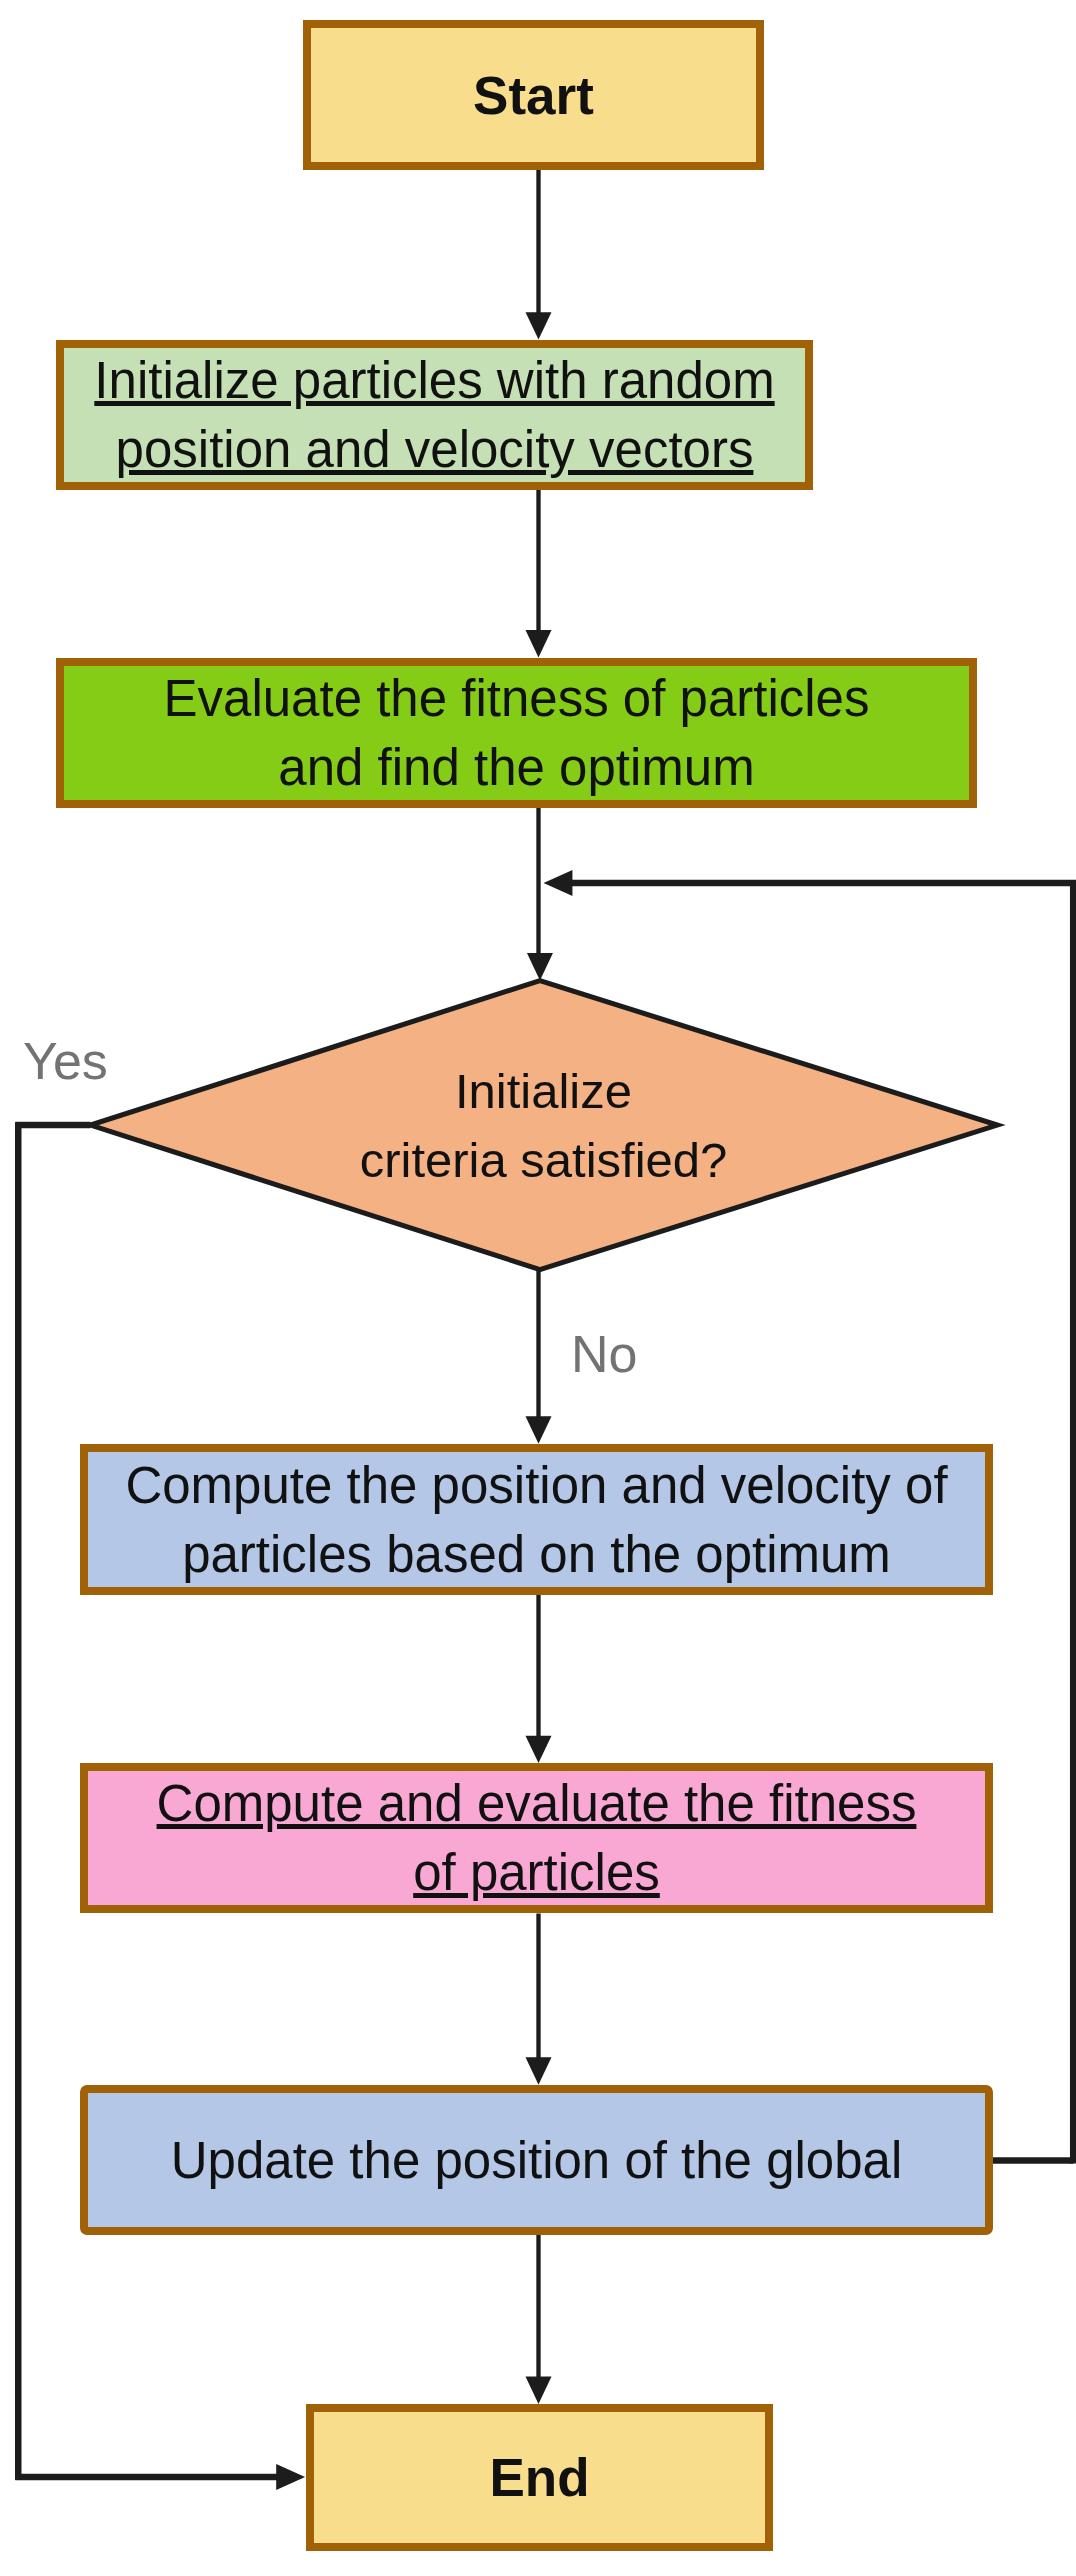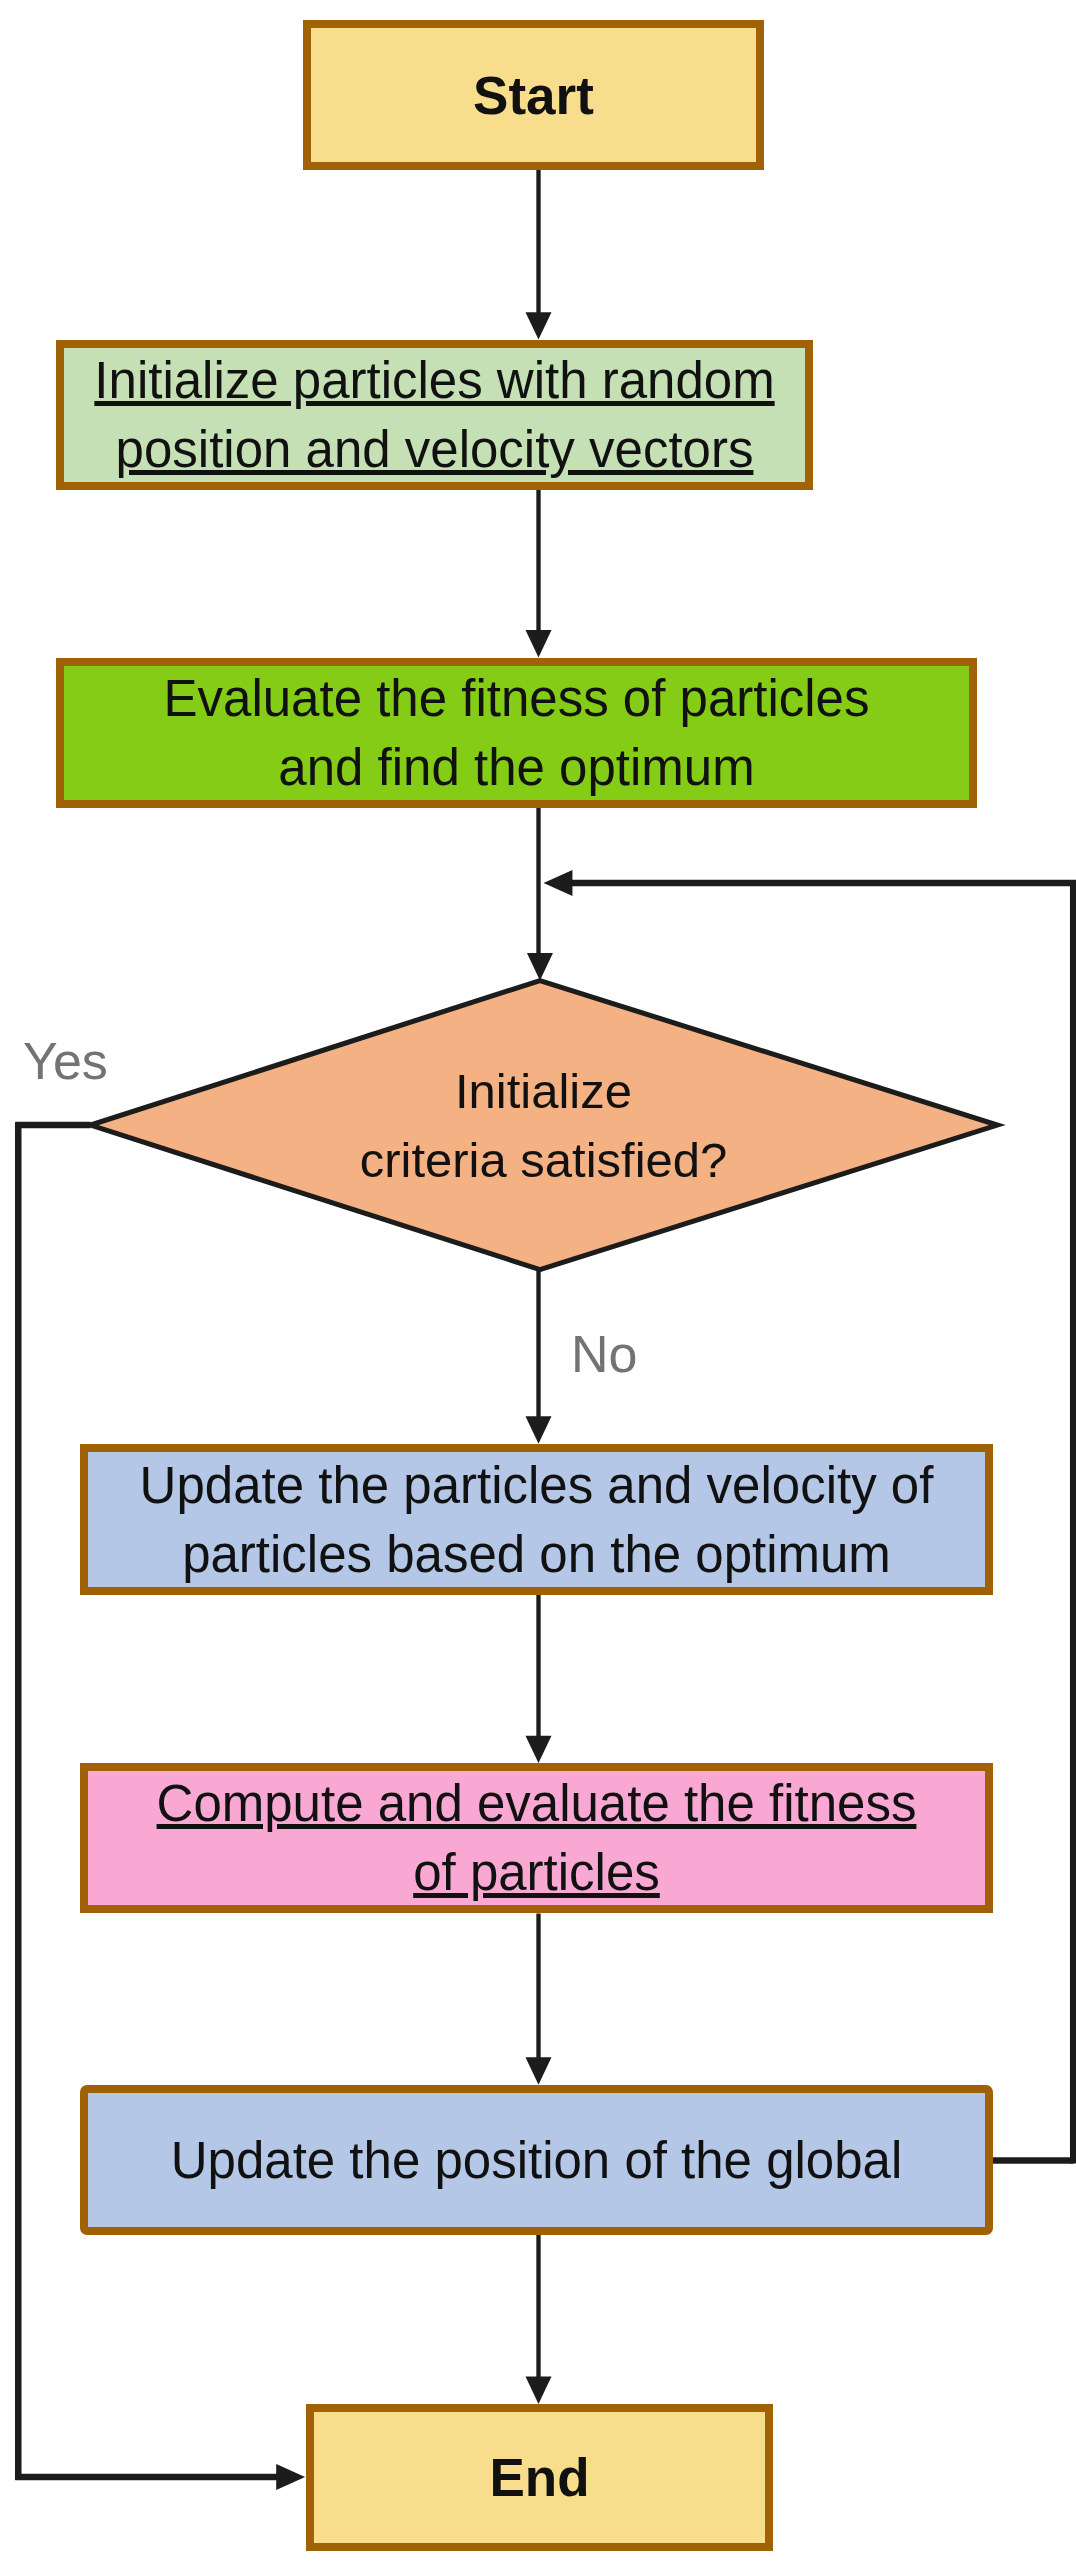--- a/index.html
+++ b/index.html
@@ -125,21 +125,21 @@
 
   <div class="decision-text">
     <span class="line">Initialize</span>
     <span class="line">criteria satisfied?</span>
   </div>
 
   <div class="edge-label lbl-yes">Yes</div>
   <div class="edge-label lbl-no">No</div>
 
   <div class="node n-updpv" style="background-color: rgb(180, 199, 231);">
-    <span class="line">Update the particles and velocity of</span>
+    <span class="line">Compute the position and velocity of</span>
     <span class="line">particles based on the optimum</span>
   </div>
 
   <div class="node n-compute" style="background-color: #f9a8d4; text-decoration: underline;">
     <span class="line">Compute and evaluate the fitness</span>
     <span class="line">of particles</span>
   </div>
 
   <div class="node n-updglob" style="background-color: rgb(180, 199, 231);">
     <span class="line">Update the position of the global</span>

